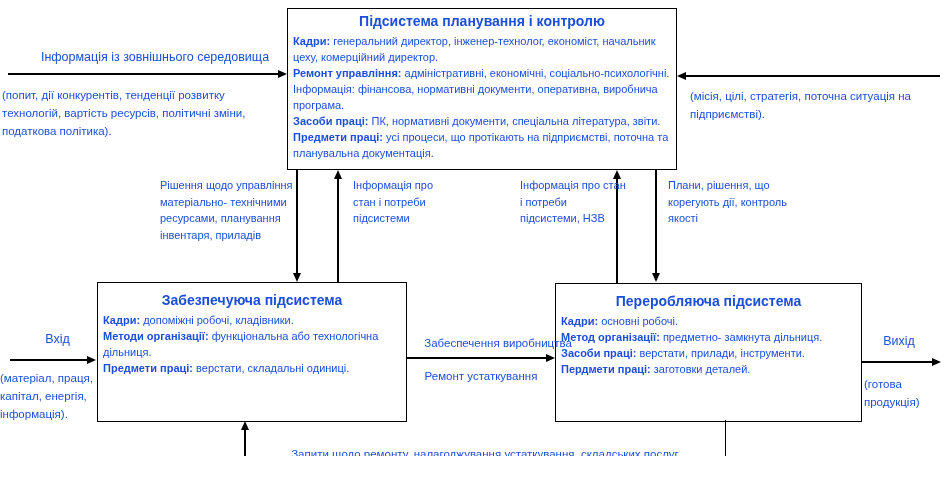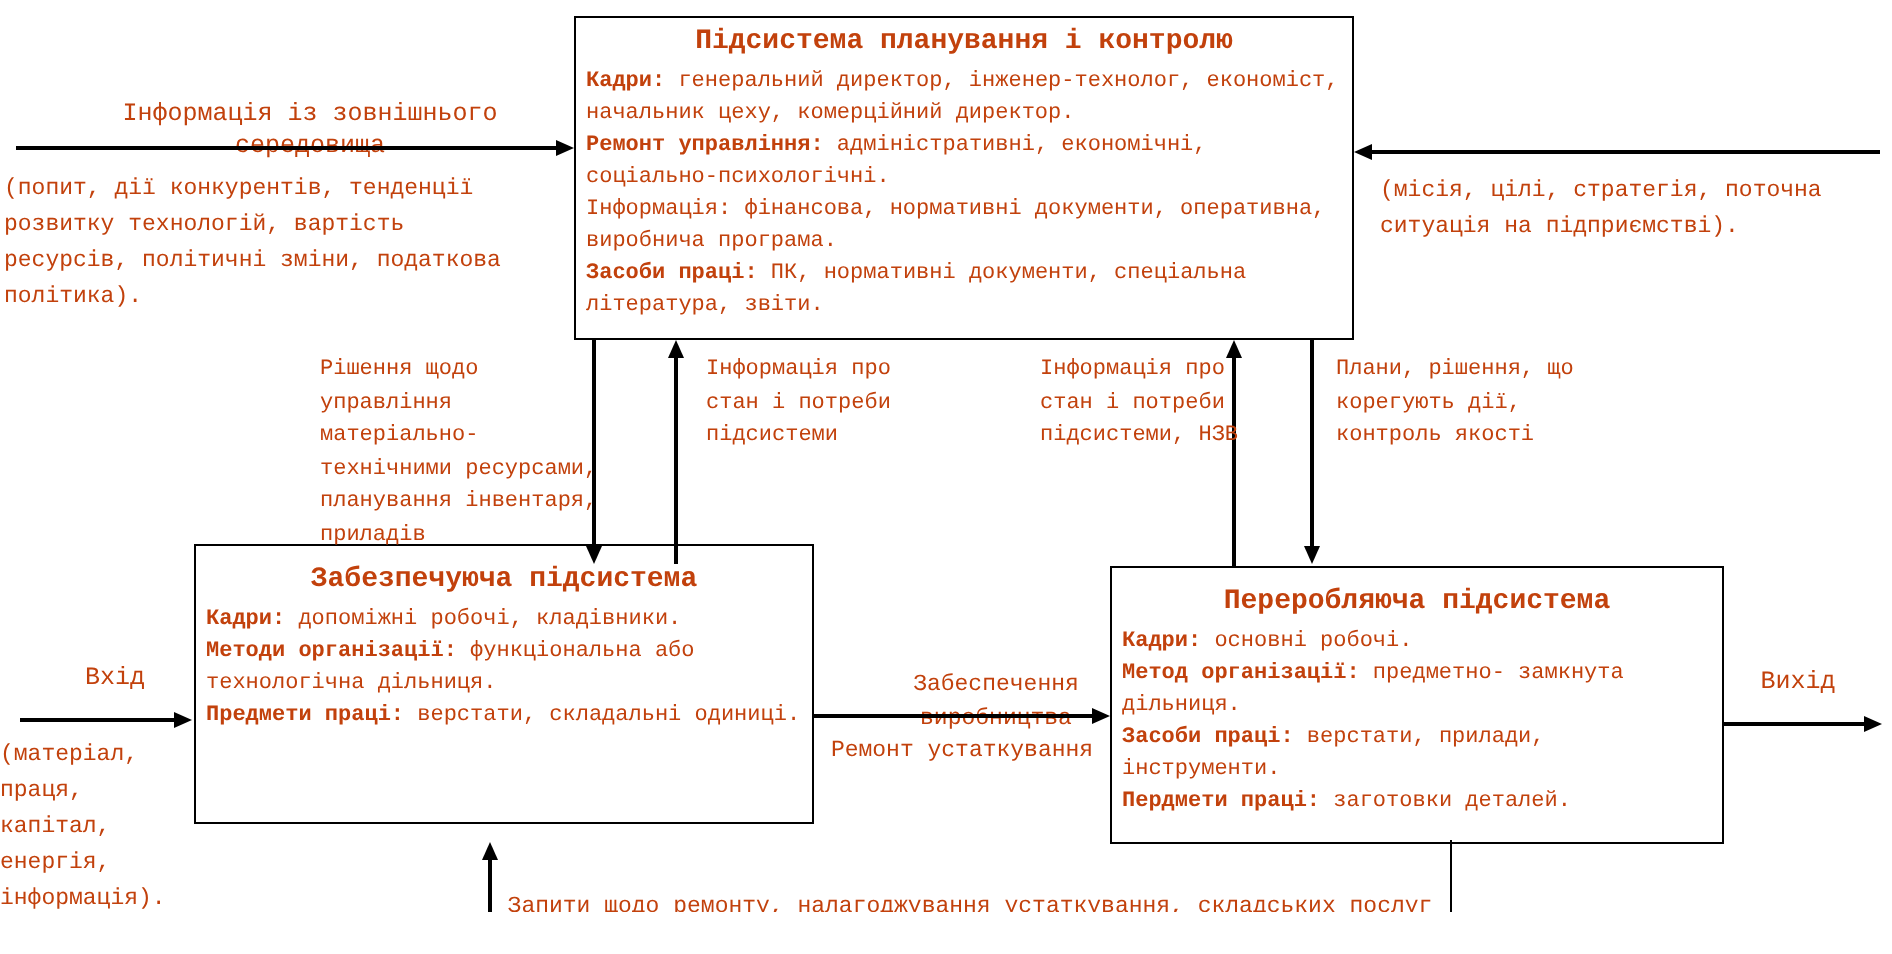--- a/index.html
+++ b/index.html
@@ -1,18 +1,18 @@
 <!DOCTYPE html>
 <html><head>
 <meta charset="utf-8">
 <style>
   html,body{margin:0;padding:0;background:#fff;}
   .canvas{
     position:relative;width:946px;height:456px;background:#ffffff;
-    font-family:Liberation Mono, monospace;color:#c2410c;overflow:hidden;
+    font-family:Liberation Sans, sans-serif;color:#1d4ed8;overflow:hidden;
   }
   .box{position:absolute;border:1px solid #000;background:#fff;box-sizing:border-box;padding:3px 5px 0 5px;}
   .box-title{font-weight:bold;font-size:14px;text-align:center;margin:1px 0 3px 0;line-height:17px;}
   .bl{font-size:11px;line-height:16px;}
   .bl b{font-weight:bold;}
   .lbl{position:absolute;font-size:11px;line-height:16.5px;}
   .lbl-big{position:absolute;font-size:12.5px;line-height:16px;}
   .center{text-align:center;}
   .hline{position:absolute;background:#000;height:2px;}
   .vline{position:absolute;background:#000;width:2px;}
@@ -28,23 +28,24 @@
 <body>
 
 <div class="canvas">
 
   <div class="box" style="left:287px;top:8px;width:390px;height:162px;">
     <div class="box-title">Підсистема планування і контролю</div>
     <div class="bl"><b>Кадри:</b><span> генеральний директор, інженер-технолог, економіст, начальник цеху, комерційний директор.</span></div>
     <div class="bl"><b>Ремонт управління:</b><span> адміністративні, економічні, соціально-психологічні.</span></div>
     <div class="bl"><b></b><span>Інформація: фінансова, нормативні документи, оперативна, виробнича програма.</span></div>
     <div class="bl"><b>Засоби праці:</b><span> ПК, нормативні документи, спеціальна література, звіти.</span></div>
+    <div class="bl"><b>Предмети праці:</b><span> усі процеси, що протікають на підприємстві, поточна та планувальна документація.</span></div>
   </div>
 
-  <div class="box" style="left:97px;top:272px;width:310px;height:140px;padding-top:8px;">
+  <div class="box" style="left:97px;top:282px;width:310px;height:140px;padding-top:8px;">
     <div class="box-title">Забезпечуюча підсистема</div>
     <div class="bl"><b>Кадри:</b><span> допоміжні робочі, кладівники.</span></div>
     <div class="bl"><b>Методи організації:</b><span> функціональна або технологічна дільниця.</span></div>
     <div class="bl"><b>Предмети праці:</b><span> верстати, складальні одиниці.</span></div>
   </div>
 
   <div class="box" style="left:555px;top:283px;width:307px;height:139px;padding-top:8px;">
     <div class="box-title">Переробляюча підсистема</div>
     <div class="bl"><b>Кадри:</b><span> основні робочі.</span></div>
     <div class="bl"><b>Метод організації:</b><span> предметно- замкнута дільниця.</span></div>
@@ -83,20 +84,21 @@
   <div class="lbl" style="left:0px;top:369px;width:97px;font-size:11.5px;line-height:18px;">(матеріал, праця, капітал, енергія, інформація).</div>
 
   <div class="lbl center" style="left:422px;top:335px;width:152px;font-size:11.5px;">Забеспечення виробництва</div>
   <div class="hline" style="left:407px;top:357px;width:139px;"></div>
   <div class="ah ah-right" style="left:546px;top:354px;"></div>
   <div class="lbl center" style="left:405px;top:368px;width:152px;font-size:11.5px;">Ремонт устаткування</div>
 
   <div class="lbl-big center" style="left:868px;top:333px;width:62px;">Вихід</div>
   <div class="hline" style="left:862px;top:361px;width:71px;"></div>
   <div class="ah ah-right" style="left:932px;top:358px;"></div>
+  <div class="lbl" style="left:864px;top:375px;width:76px;font-size:11.5px;line-height:18px;">(готова продукція)</div>
 
   <div class="vline thinv" style="left:725px;top:420px;height:49px;"></div>
   <div class="hline thin" style="left:244px;top:468px;width:482px;"></div>
   <div class="vline" style="left:244px;top:430px;height:39px;"></div>
   <div class="ah ah-up" style="left:241px;top:421px;"></div>
   <div class="lbl center" style="left:250px;top:446px;width:470px;font-size:11.5px;">Запити щодо ремонту, налагоджування устаткування, складських послуг</div>
 
 </div>
 
 </body></html>

